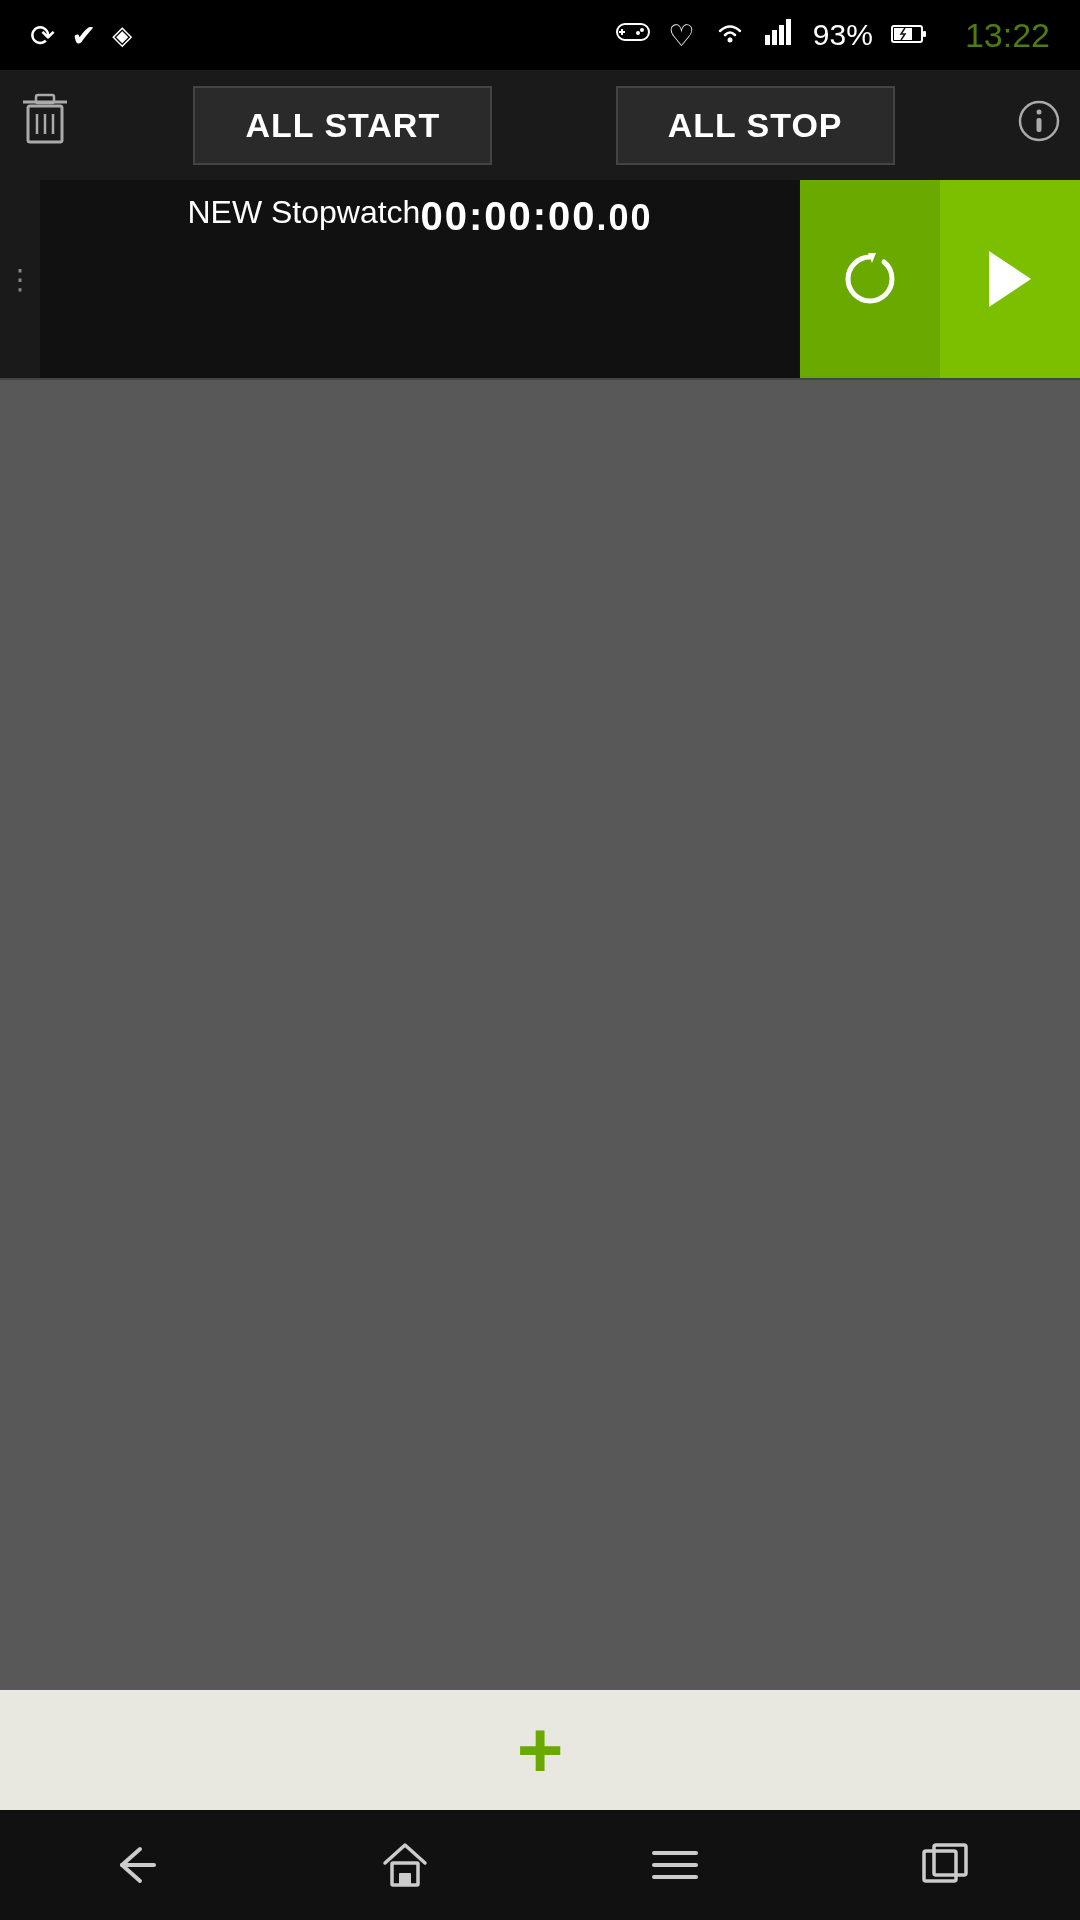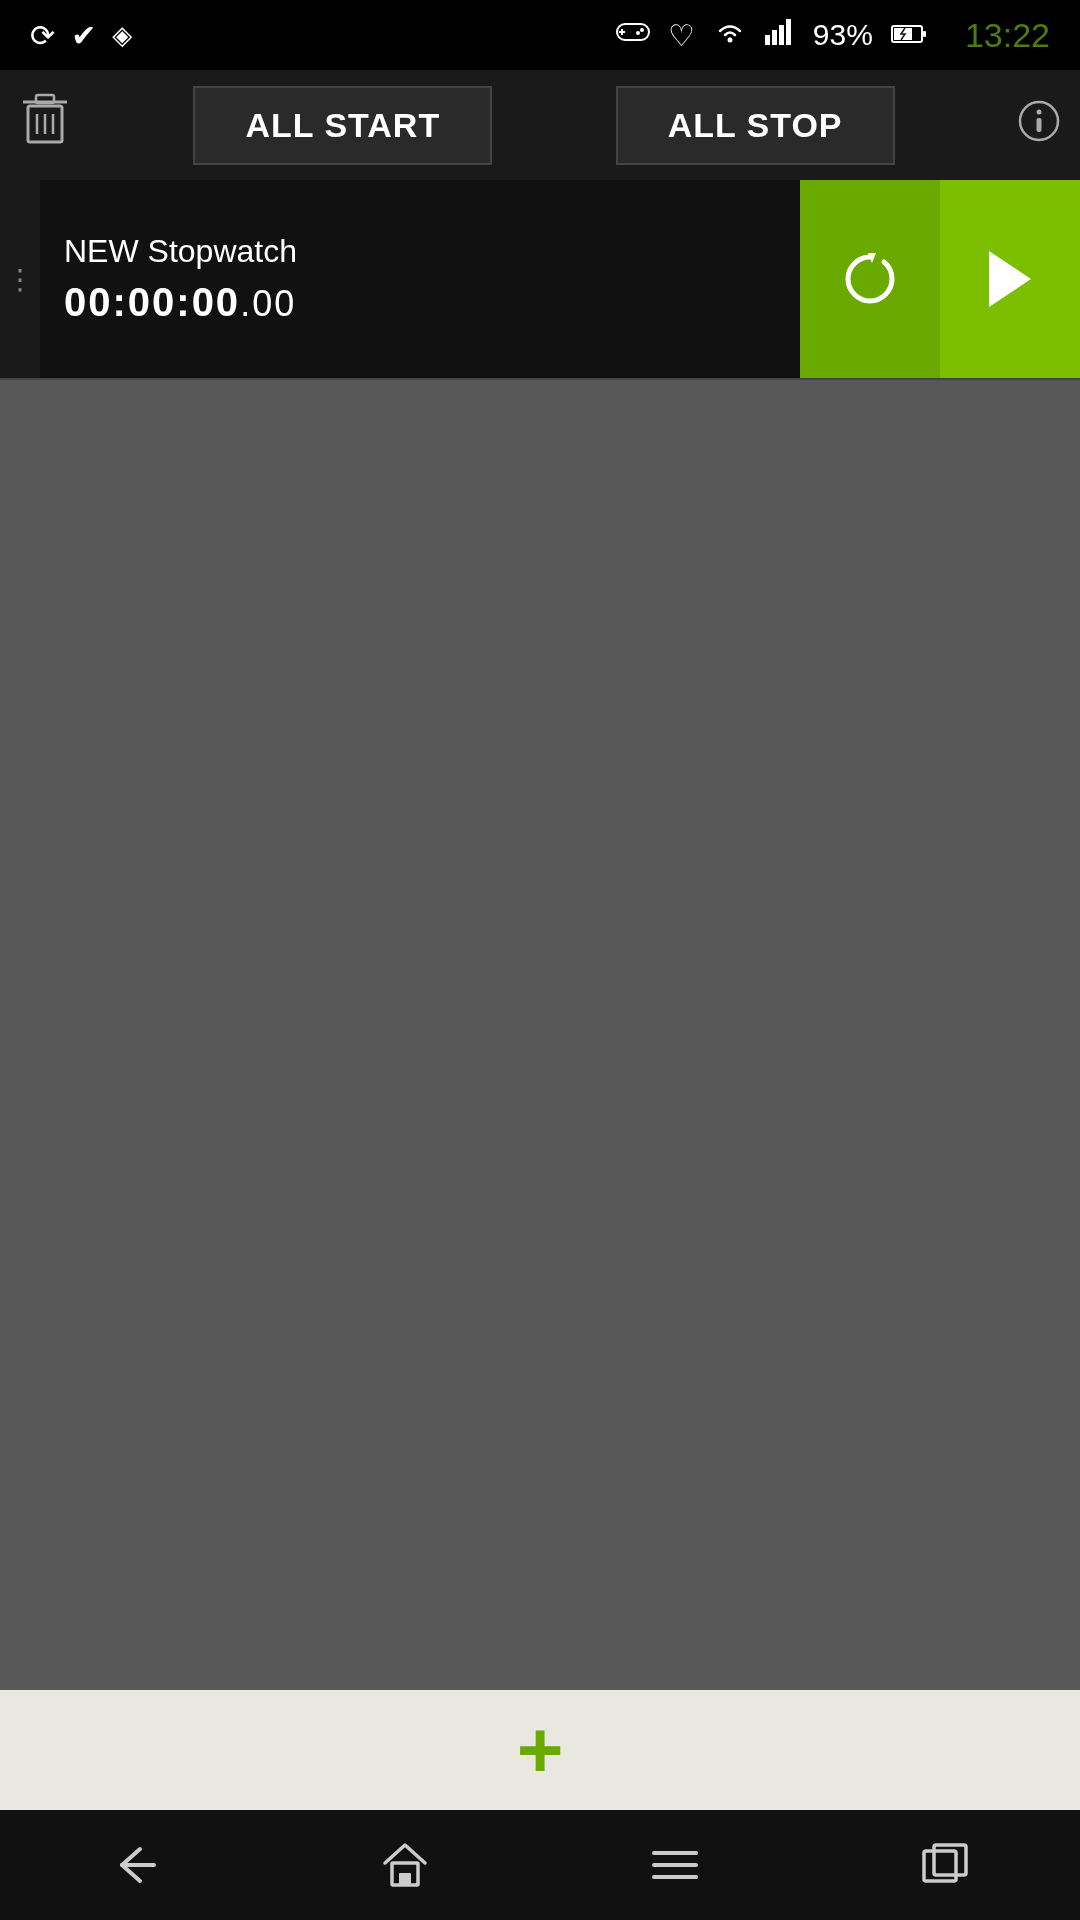--- a/index.html
+++ b/index.html
@@ -111,41 +111,40 @@
       background-color: #1a1a1a;
       color: #888;
       font-size: 28px;
       cursor: grab;
     }
 
     .stopwatch-content {
       flex: 1;
       background-color: #111;
       display: flex;
-      flex-direction: column;
       justify-content: center;
       padding: 14px 24px;
     }
 
     .stopwatch-name {
       color: #fff;
       font-size: 32px;
       margin-bottom: 10px;
     }
 
     .stopwatch-time {
       color: #fff;
       font-size: 40px;
       font-weight: bold;
       letter-spacing: 2px;
     }
 
     .stopwatch-time-sub {
       font-size: 36px;
-      font-weight: normal;
+      font-weight: bold;
     }
 
     .stopwatch-controls {
       display: flex;
       width: 280px;
     }
 
     .stopwatch-reset-btn {
       flex: 1;
       background-color: #6aaa00;

